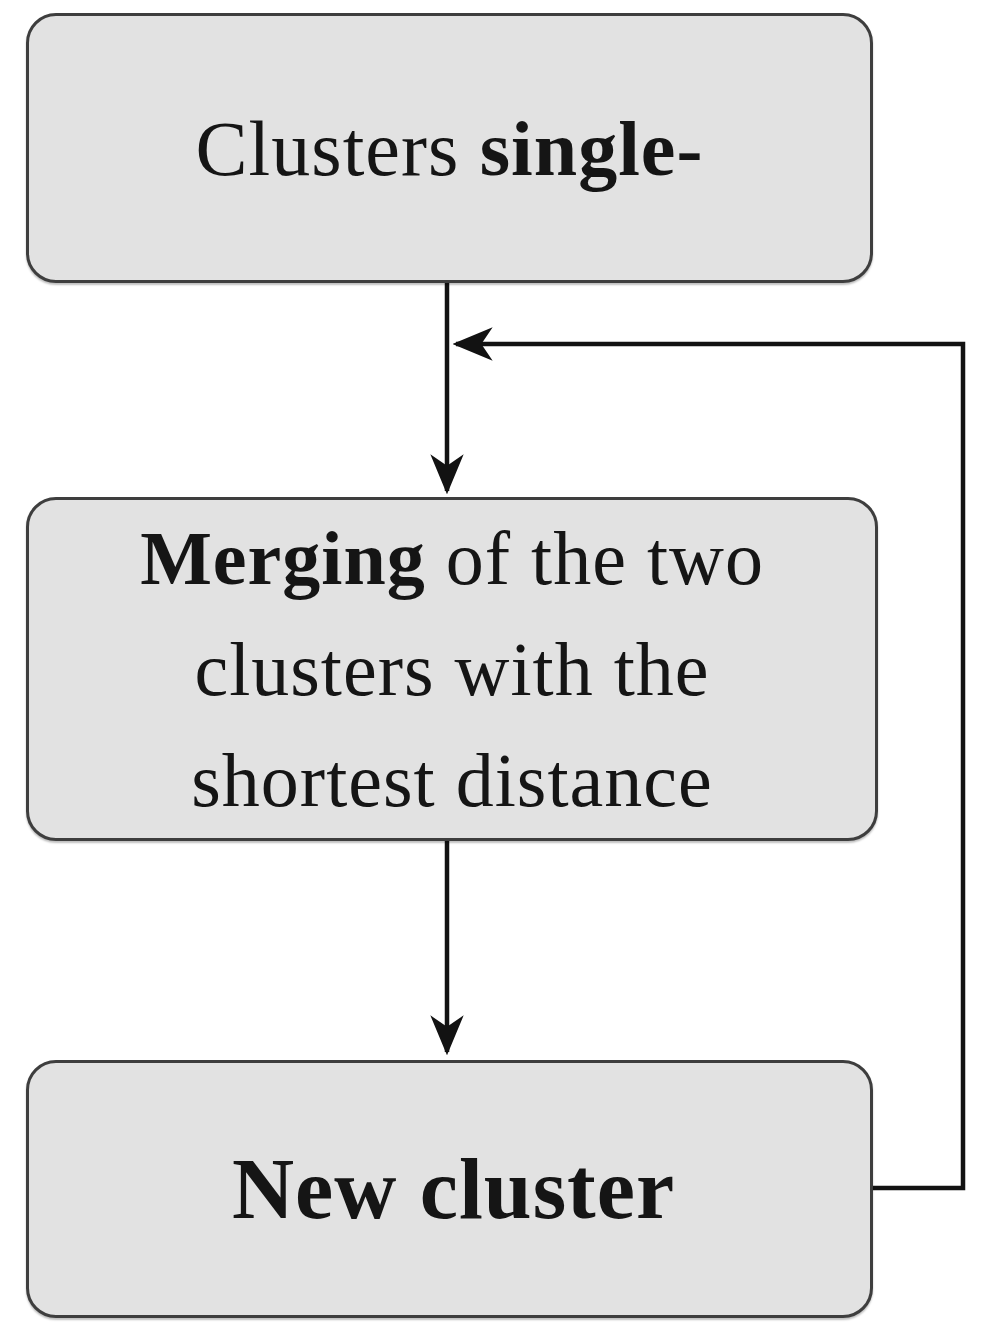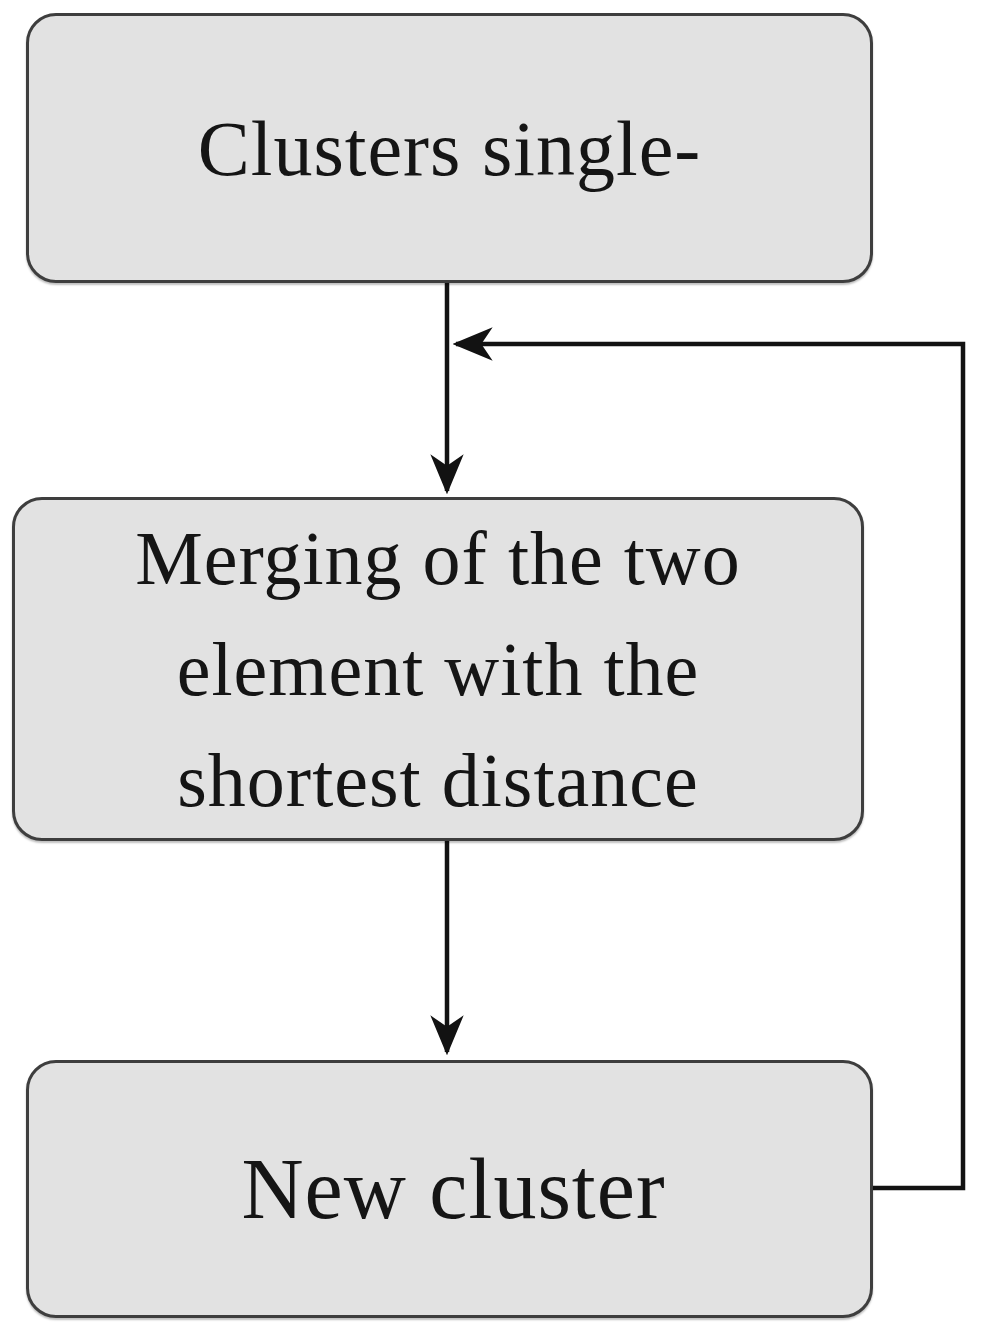--- a/index.html
+++ b/index.html
@@ -37,23 +37,23 @@
     flex-direction:column;
     justify-content:center;
     align-items:center;
     text-align:center;
     letter-spacing:1px;
   }
   .node .line{
     line-height:111px;
     white-space:nowrap;
   }
-  .b{font-weight:normal;}
+  .b{font-weight:bold;}
   #node-start{left:26px;top:13px;width:847px;height:270px;font-size:78px;}
-  #node-merge{left:12px;top:497px;width:852px;height:344px;font-size:76px;}
+  #node-merge{left:26px;top:497px;width:852px;height:344px;font-size:76px;}
   #node-new{left:26px;top:1060px;width:847px;height:258px;font-size:86px;padding-left:8px;}
 </style>
 </head>
 <body>
 
 <div class="canvas">
 
   <svg class="edges" width="985" height="1336" viewBox="0 0 985 1336" aria-hidden="true">
     <defs>
       <marker id="stealth" viewBox="0 0 12 10" refX="11" refY="5" markerWidth="40" markerHeight="34" markerUnits="userSpaceOnUse" orient="auto">
@@ -64,21 +64,21 @@
     <line class="edge" x1="447" y1="840" x2="447" y2="1052" marker-end="url(#stealth)"></line>
     <polyline class="edge" points="872,1188 963,1188 963,344 456,344" marker-end="url(#stealth)"></polyline>
   </svg>
 
   <div class="node" id="node-start">
     <div class="line"><span>Clusters </span><span class="b">single-</span></div>
   </div>
 
   <div class="node" id="node-merge">
     <div class="line"><span class="b">Merging</span><span> of the two</span></div>
-    <div class="line">element with the</div>
+    <div class="line">clusters with the</div>
     <div class="line">shortest distance</div>
   </div>
 
   <div class="node" id="node-new">
     <div class="line b">New cluster</div>
   </div>
 
 </div>
 
 </body></html>

